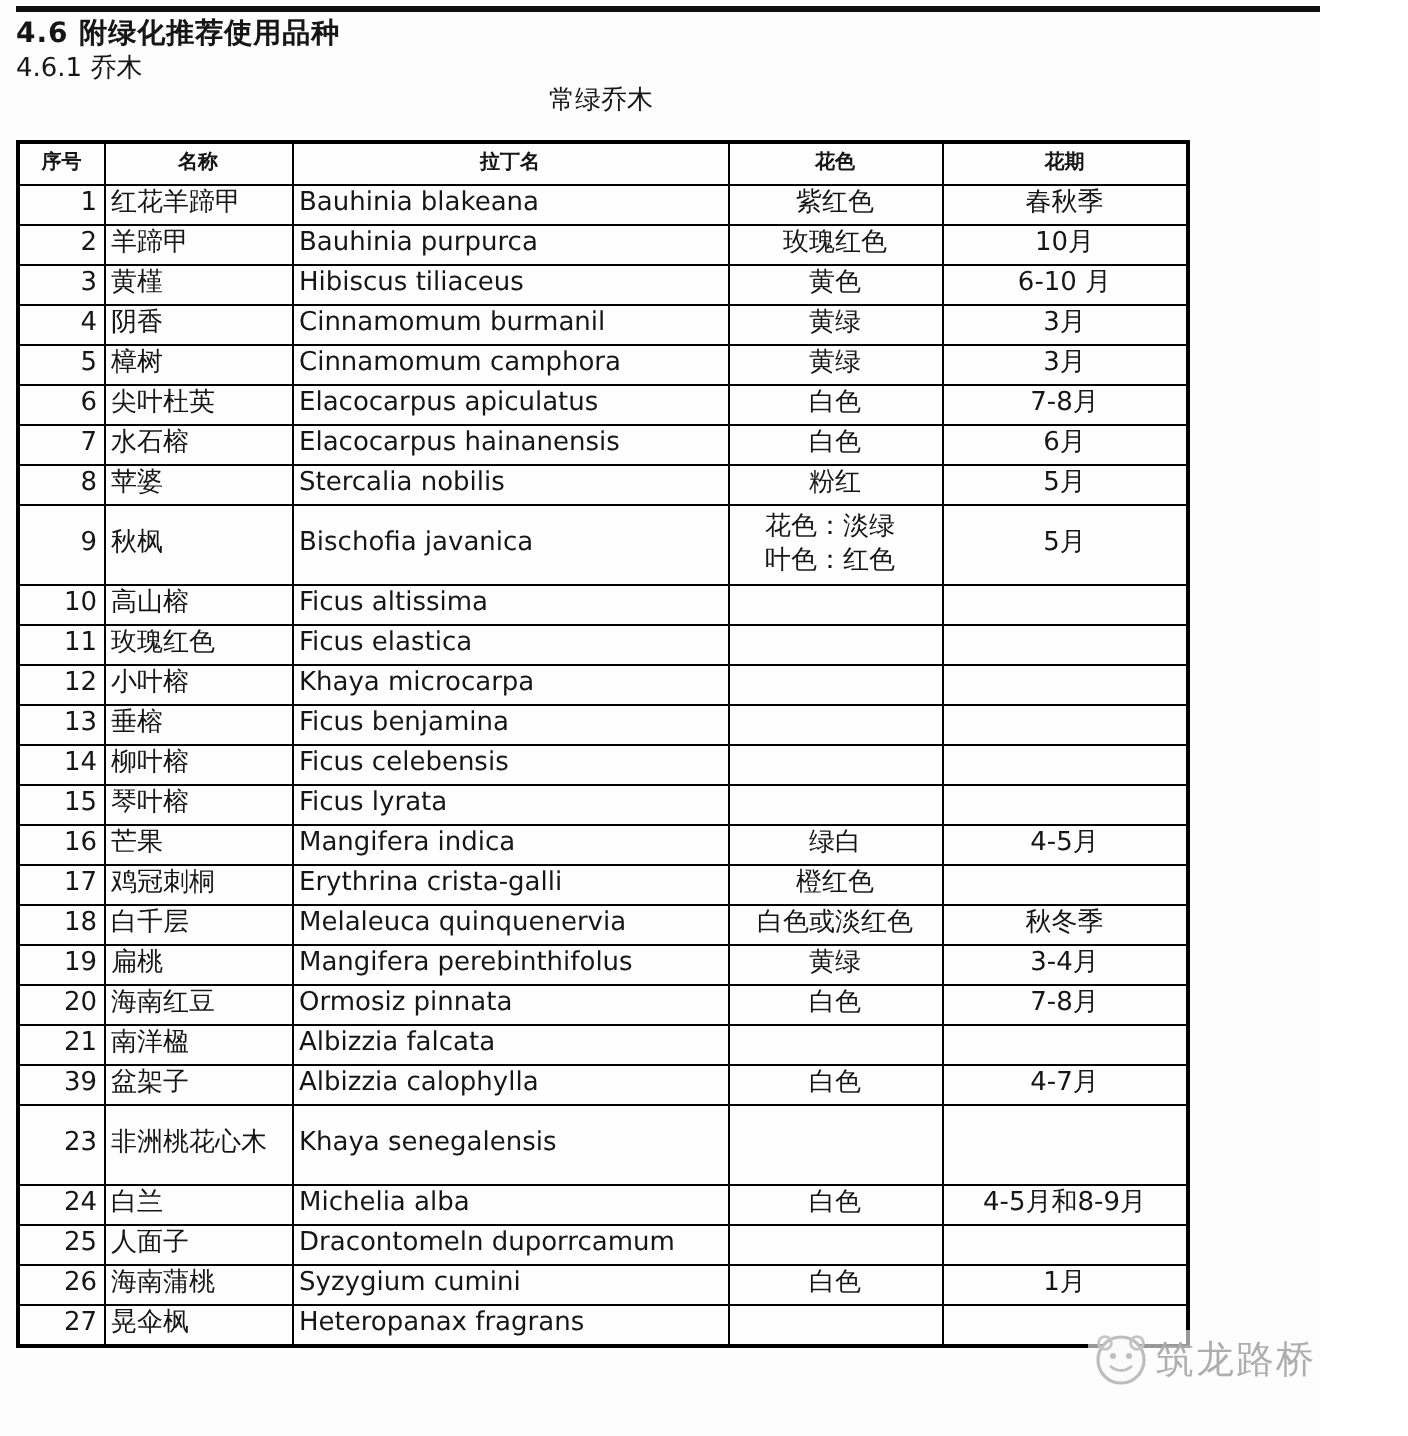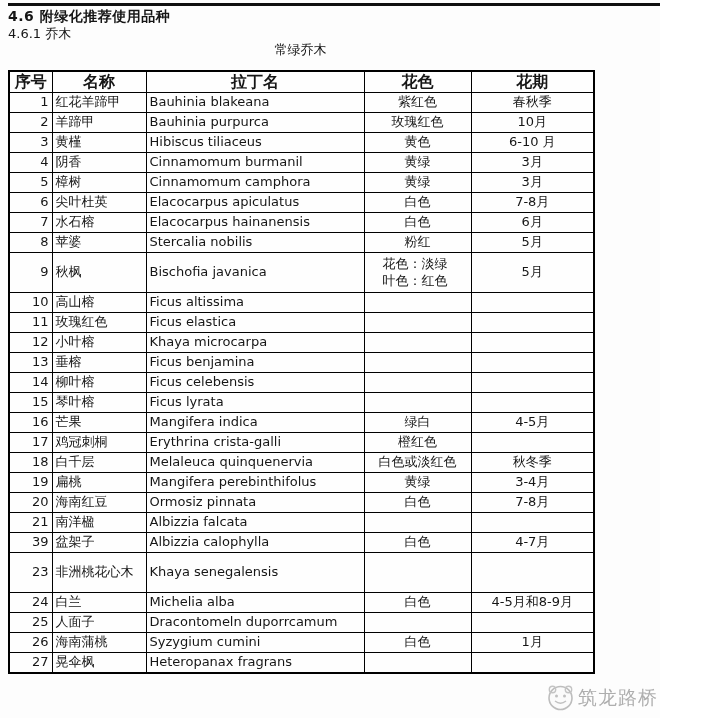--- a/index.html
+++ b/index.html
@@ -37,33 +37,33 @@
     background:#fefefe;
   }
   table.trees th, table.trees td {
     border:1px solid #000;
     font-size:13px;
     padding:0 3px;
     overflow:hidden;
     line-height:1.25;
   }
   table.trees th {
-    height:20px; font-size:16px; font-weight:bold; text-align:center;
+    height:20px; font-size:10px; font-weight:bold; text-align:center;
     padding:0 1px;
   }
   table.trees td { height:19px; }
   tr.tall td { height:39px; }
   td.col-no     { text-align:right; padding-right:2px; }
   td.col-name   { text-align:left; }
   td.col-latin  { text-align:left; padding-left:5px;margin-top:19px; }
   td.col-color  { text-align:center; white-space:pre-line; }
   td.col-color.multi { text-align:left; padding-left:18px; line-height:1.3; }
   td.col-period { text-align:center; }
   .watermark {
-    position:absolute; right:2px; bottom:6px;
+    position:absolute; right:2px; bottom:24px;
     display:flex; align-items:center; gap:3px;
     color:#aeaeae; font-size:19px; letter-spacing:1px;
     background:rgba(253,253,253,0.6);
     padding-left:2px;
   }
   .wm-logo { width:29px; height:29px; display:inline-block; }
 </style>
 </head>
 <body>
 

